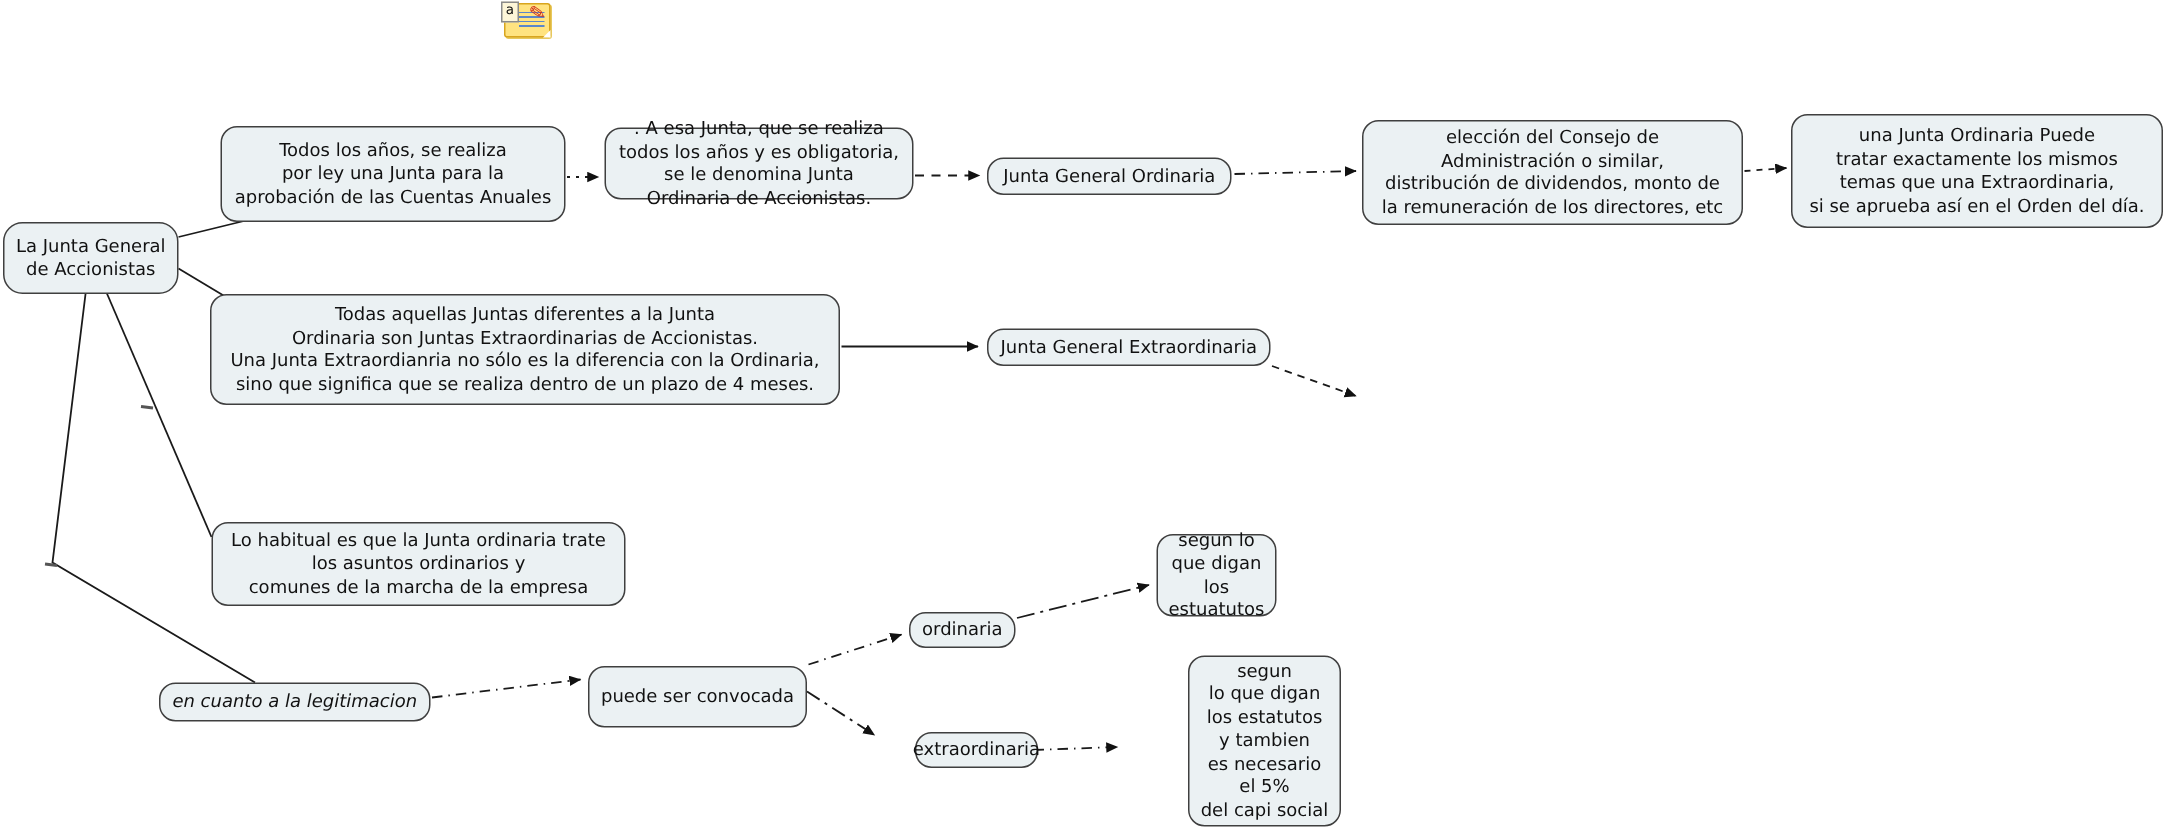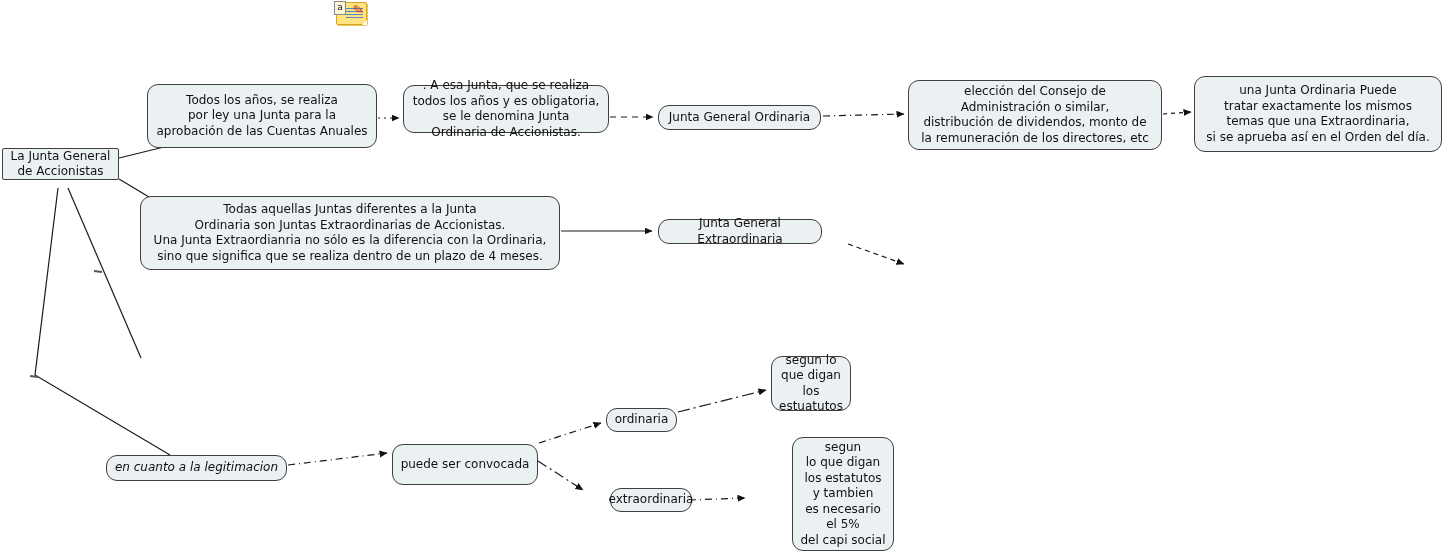--- a/index.html
+++ b/index.html
@@ -88,21 +88,21 @@
     <line class="edge" x1="1163" y1="114" x2="1191" y2="112" stroke-dasharray="4,4" marker-end="url(#arrow)"></line>
     <line class="edge" x1="561" y1="231" x2="652" y2="231" marker-end="url(#arrow)"></line>
     <line class="edge" x1="848" y1="244" x2="904" y2="264" stroke-dasharray="5,4" marker-end="url(#arrow)"></line>
     <line class="edge" x1="288" y1="465" x2="387" y2="453" stroke-dasharray="7,4,1,4" marker-end="url(#arrow)"></line>
     <line class="edge" x1="539" y1="443" x2="601" y2="423" stroke-dasharray="7,4,1,4" marker-end="url(#arrow)"></line>
     <line class="edge" x1="678" y1="412" x2="766" y2="390" stroke-dasharray="12,4,2,4" marker-end="url(#arrow)"></line>
     <line class="edge" x1="538" y1="461" x2="583" y2="490" stroke-dasharray="10,4,2,4" marker-end="url(#arrow)"></line>
     <line class="edge" x1="689" y1="500" x2="745" y2="498" stroke-dasharray="7,4,1,4" marker-end="url(#arrow)"></line>
   </svg>
 
-  <div class="node" style="left:2px;top:148px;width:117px;height:32px;border-radius:2px;">La Junta General
+  <div class="node" style="left:2px;top:148px;width:117px;height:48px;border-radius:13px;">La Junta General
 de Accionistas</div>
 
   <div class="node" style="left:147px;top:84px;width:230px;height:64px;">Todos los años, se realiza
 por ley una Junta para la
 aprobación de las Cuentas Anuales</div>
 
   <div class="node" style="left:403px;top:85px;width:206px;height:48px;">. A esa Junta, que se realiza
 todos los años y es obligatoria,
 se le denomina Junta
 Ordinaria de Accionistas.</div>
@@ -117,23 +117,26 @@
   <div class="node" style="left:1194px;top:76px;width:248px;height:76px;">una Junta Ordinaria Puede
 tratar exactamente los mismos
 temas que una Extraordinaria,
 si se aprueba así en el Orden del día.</div>
 
   <div class="node" style="left:140px;top:196px;width:420px;height:74px;">Todas aquellas Juntas diferentes a la Junta
 Ordinaria son Juntas Extraordinarias de Accionistas.
 Una Junta Extraordianria no sólo es la diferencia con la Ordinaria,
 sino que significa que se realiza dentro de un plazo de 4 meses.</div>
 
-  <div class="node" style="left:658px;top:219px;width:164px;height:25px;">Junta General Extraordinaria</div>
+  <div class="node" style="left:658px;top:219px;width:189px;height:25px;">Junta General Extraordinaria</div>
 
 
+  <div class="node" style="left:141px;top:348px;width:276px;height:56px;">Lo habitual es que la Junta ordinaria trate
+los asuntos ordinarios y
+comunes de la marcha de la empresa</div>
 
   <div class="node" style="left:106px;top:455px;width:181px;height:26px;font-style:italic;">en cuanto a la legitimacion</div>
 
   <div class="node" style="left:392px;top:444px;width:146px;height:41px;">puede ser convocada</div>
 
   <div class="node" style="left:606px;top:408px;width:71px;height:24px;">ordinaria</div>
 
   <div class="node" style="left:771px;top:356px;width:80px;height:55px;">segun lo
 que digan
 los estuatutos</div>

